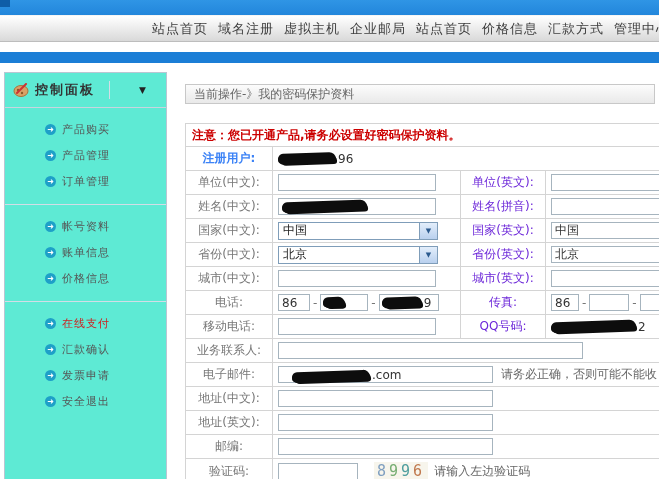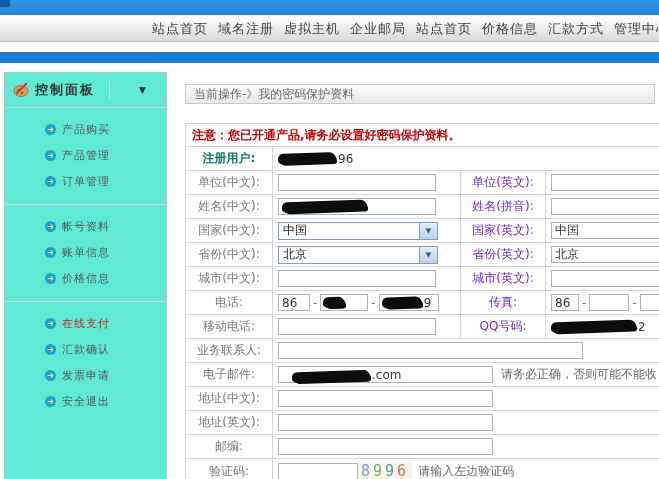--- a/index.html
+++ b/index.html
@@ -42,21 +42,21 @@
     box-sizing:border-box;display:flex;align-items:center;padding-left:8px;color:#666;}
   .formtable{position:absolute;left:185px;top:123px;width:562px;
     border-top:1px solid #d4d4d4;}
   .row{display:flex;height:23px;border-bottom:1px solid #d4d4d4;
     border-left:1px solid #d4d4d4;box-sizing:content-box;align-items:stretch;}
   .row.notice-row{height:22px;}
   .row.captcha-row{height:24px;}
   .cell{display:flex;align-items:center;box-sizing:border-box;}
   .lab{width:87px;justify-content:center;color:#777;border-right:1px solid #d4d4d4;
     flex:0 0 87px;}
-  .lab.red{color:#0f766e;font-weight:bold;}
+  .lab.red{color:#3b82f6;font-weight:bold;}
   .fld1{width:188px;flex:0 0 188px;padding-left:5px;border-right:1px solid #d4d4d4;}
   .lab2{width:85px;flex:0 0 85px;justify-content:center;color:#6d28d9;border-right:1px solid #d4d4d4;}
   .fld2{flex:1;padding-left:5px;}
   .fldwide{flex:1;padding-left:5px;}
   .notice-text{padding-left:6px;color:#cc0000;font-weight:bold;display:flex;align-items:center;flex:1;}
   
   input.txt{height:17px;border:1px solid #a6b4be;background:#fff;box-sizing:border-box;
     font-family:inherit;font-size:12px;padding:0 3px;color:#333;}
   .w-std{width:158px;} .w-right{width:145px;} .w-mid{width:215px;} .w-wide{width:305px;}
   .w-captcha{width:80px;}
@@ -65,21 +65,21 @@
   .fake-select .sel-val{flex:1;padding-left:4px;color:#222;}
   .fake-select .sel-btn{width:17px;height:100%;background:linear-gradient(#e3eefb,#b9d0ee);
     border-left:1px solid #7f9db9;display:flex;align-items:center;justify-content:center;
     font-size:7px;color:#2b5a8e;}
   .dash{color:#777;margin:0 3px;}
   .scribble{display:inline-block;height:11px;background:#0d0d0d;
     border-radius:6px 8px 5px 7px;transform:rotate(-2deg);
     box-shadow:2px 2px 0 -1px #0d0d0d, -2px 1px 0 -2px #0d0d0d;}
   .masked-wrap{display:flex;align-items:center;}
   .suffix{margin-left:2px;color:#333;}
-  .captcha-digits{margin-left:0;background:#f7f5ec;padding:0 3px;
+  .captcha-digits{margin-left:16px;background:#f7f5ec;padding:0 3px;
     font-size:15px;letter-spacing:3px;font-family:"DejaVu Sans Mono",monospace;}
   .captcha-hint{margin-left:6px;color:#666;}
   .email-note{margin-left:8px;color:#666;}
 </style>
 </head>
 <body>
 
 <div class="topbar">
   <div class="notch"></div>
 </div>

